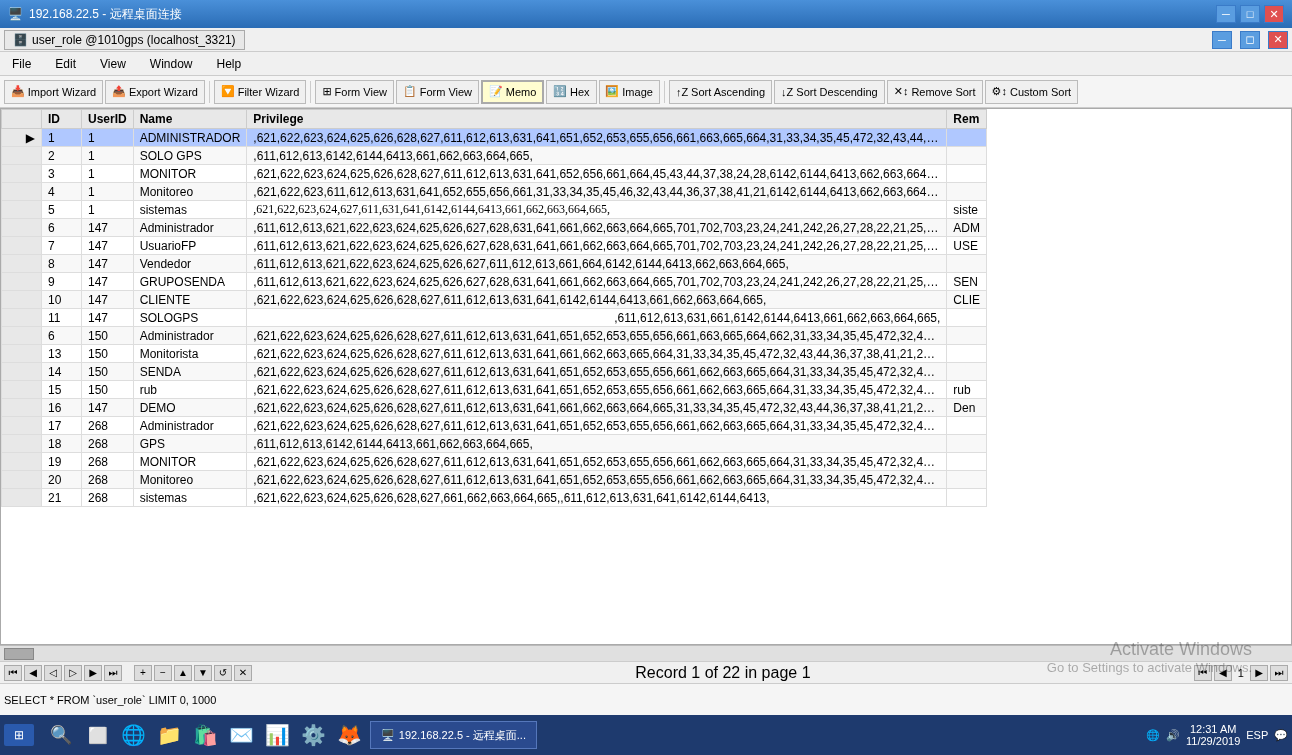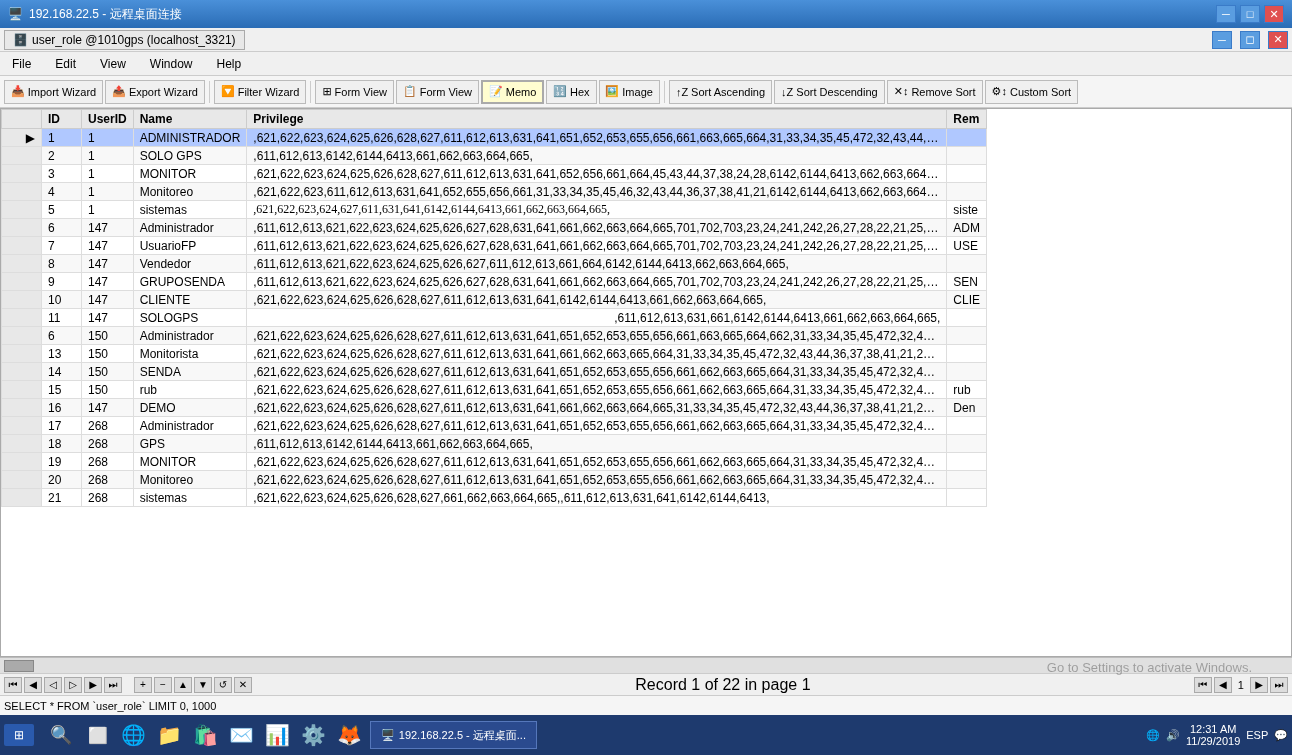--- a/index.html
+++ b/index.html
@@ -111,21 +111,21 @@
     .nav-btn {
       width: 18px; height: 16px; background: #ddd; border: 1px solid #aaa;
       cursor: pointer; font-size: 10px; display: flex; align-items: center; justify-content: center;
     }
     .record-info { font-size: 16px; }
 
     
     .sql-bar {
       background: #f5f5f5;
       border-top: 1px solid #ccc;
-      height: 20px;
+      height: 32px;
       display: flex;
       align-items: center;
       padding: 0 4px;
       font-size: 11px;
     }
 
     
     .taskbar {
       background: #1e3a6e;
       height: 40px;
@@ -491,20 +491,21 @@
       </div>
 
       <div class="sql-bar">
         <span>SELECT * FROM `user_role` LIMIT 0, 1000</span>
       </div>
     </div>
   </div>
 </div>
 
 <div class="activate-watermark">
+  <div>Activate Windows</div>
   <div style="font-size:13px;">Go to Settings to activate Windows.</div>
 </div>
 
 <div class="taskbar">
   <div class="taskbar-left">
     <button class="start-btn">⊞</button>
     <div style="width:4px;"></div>
     <div class="taskbar-icon" style="color:white; font-size:18px;">🔍</div>
     <div class="taskbar-icon" style="color:white; font-size:16px;">⬜</div>
     <div class="taskbar-icon" style="font-size:20px;">🌐</div>

